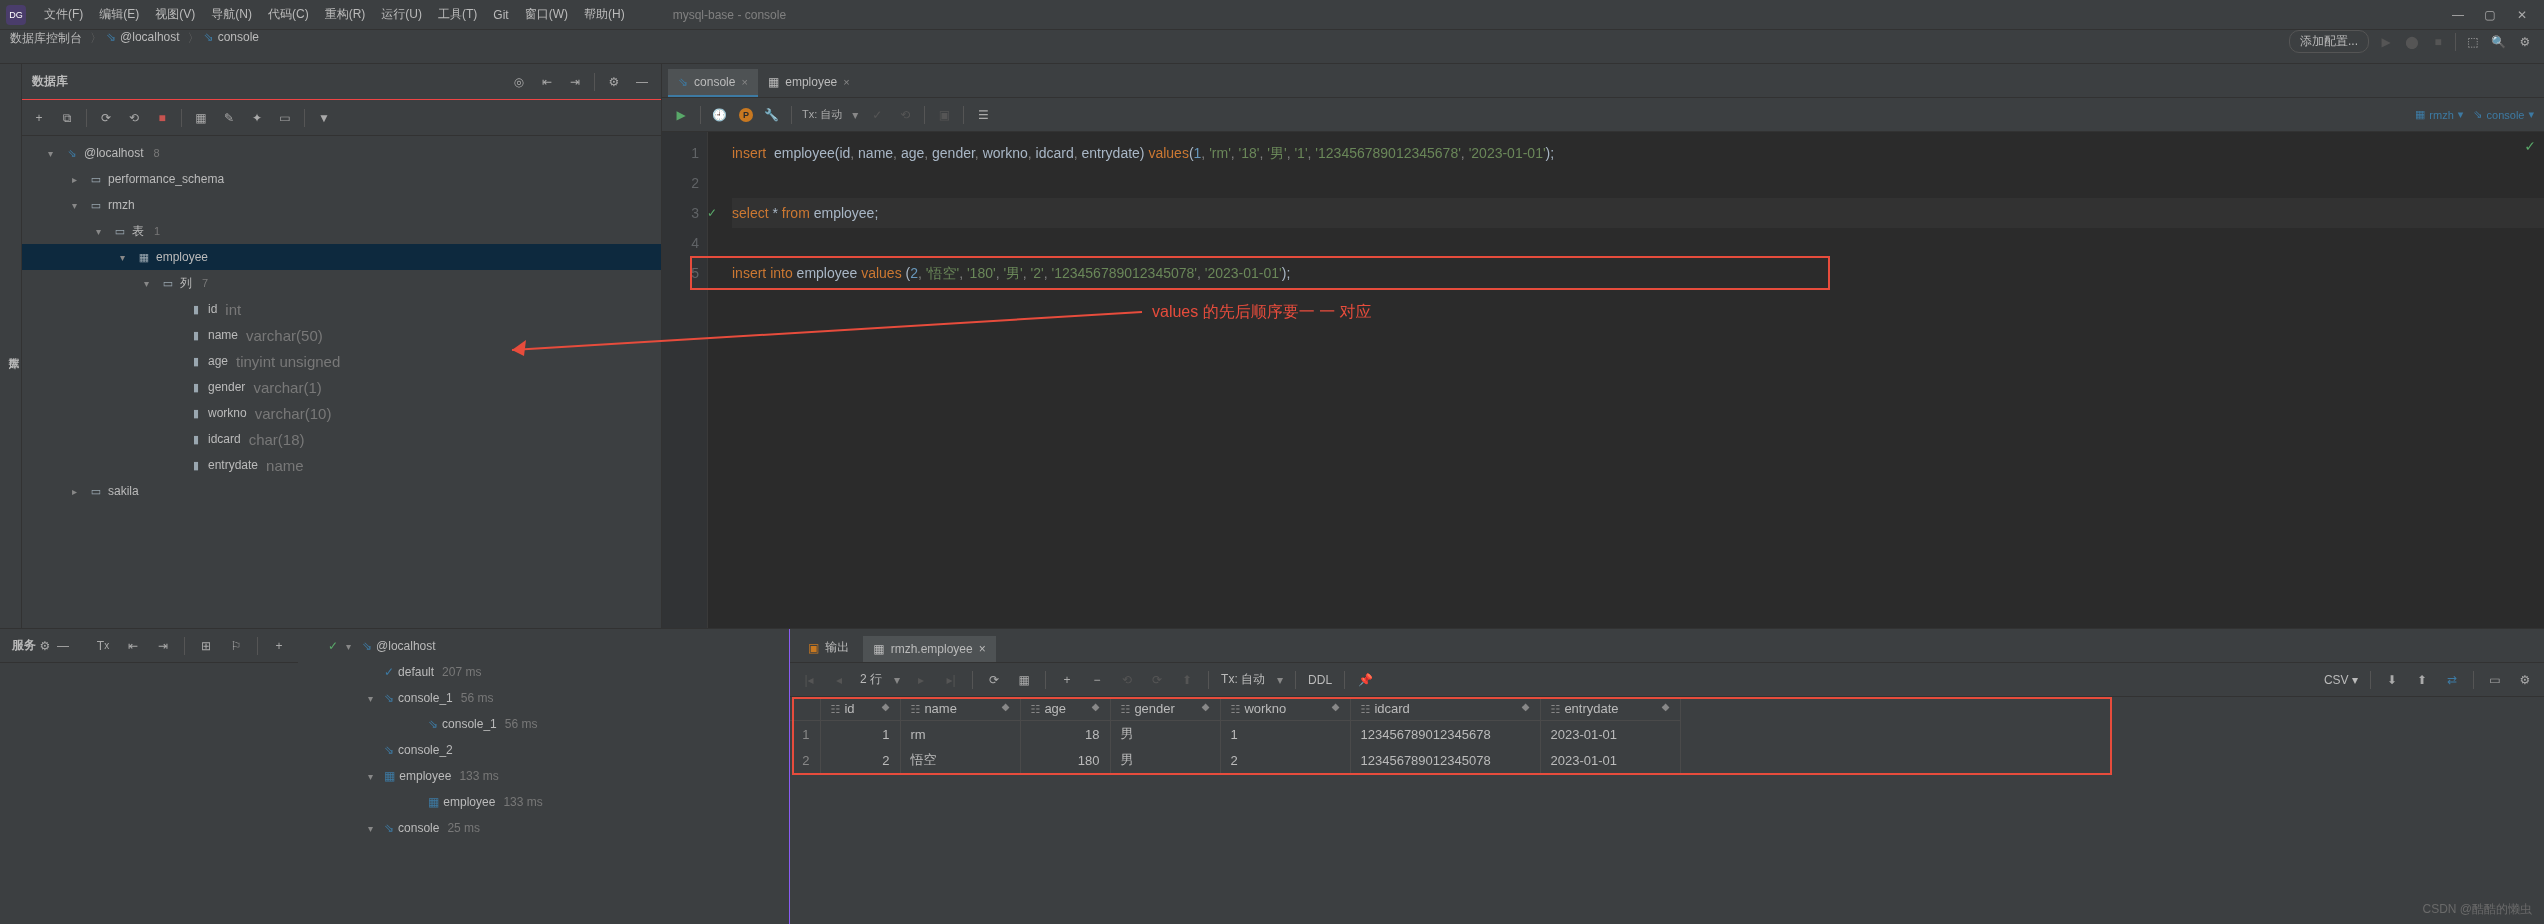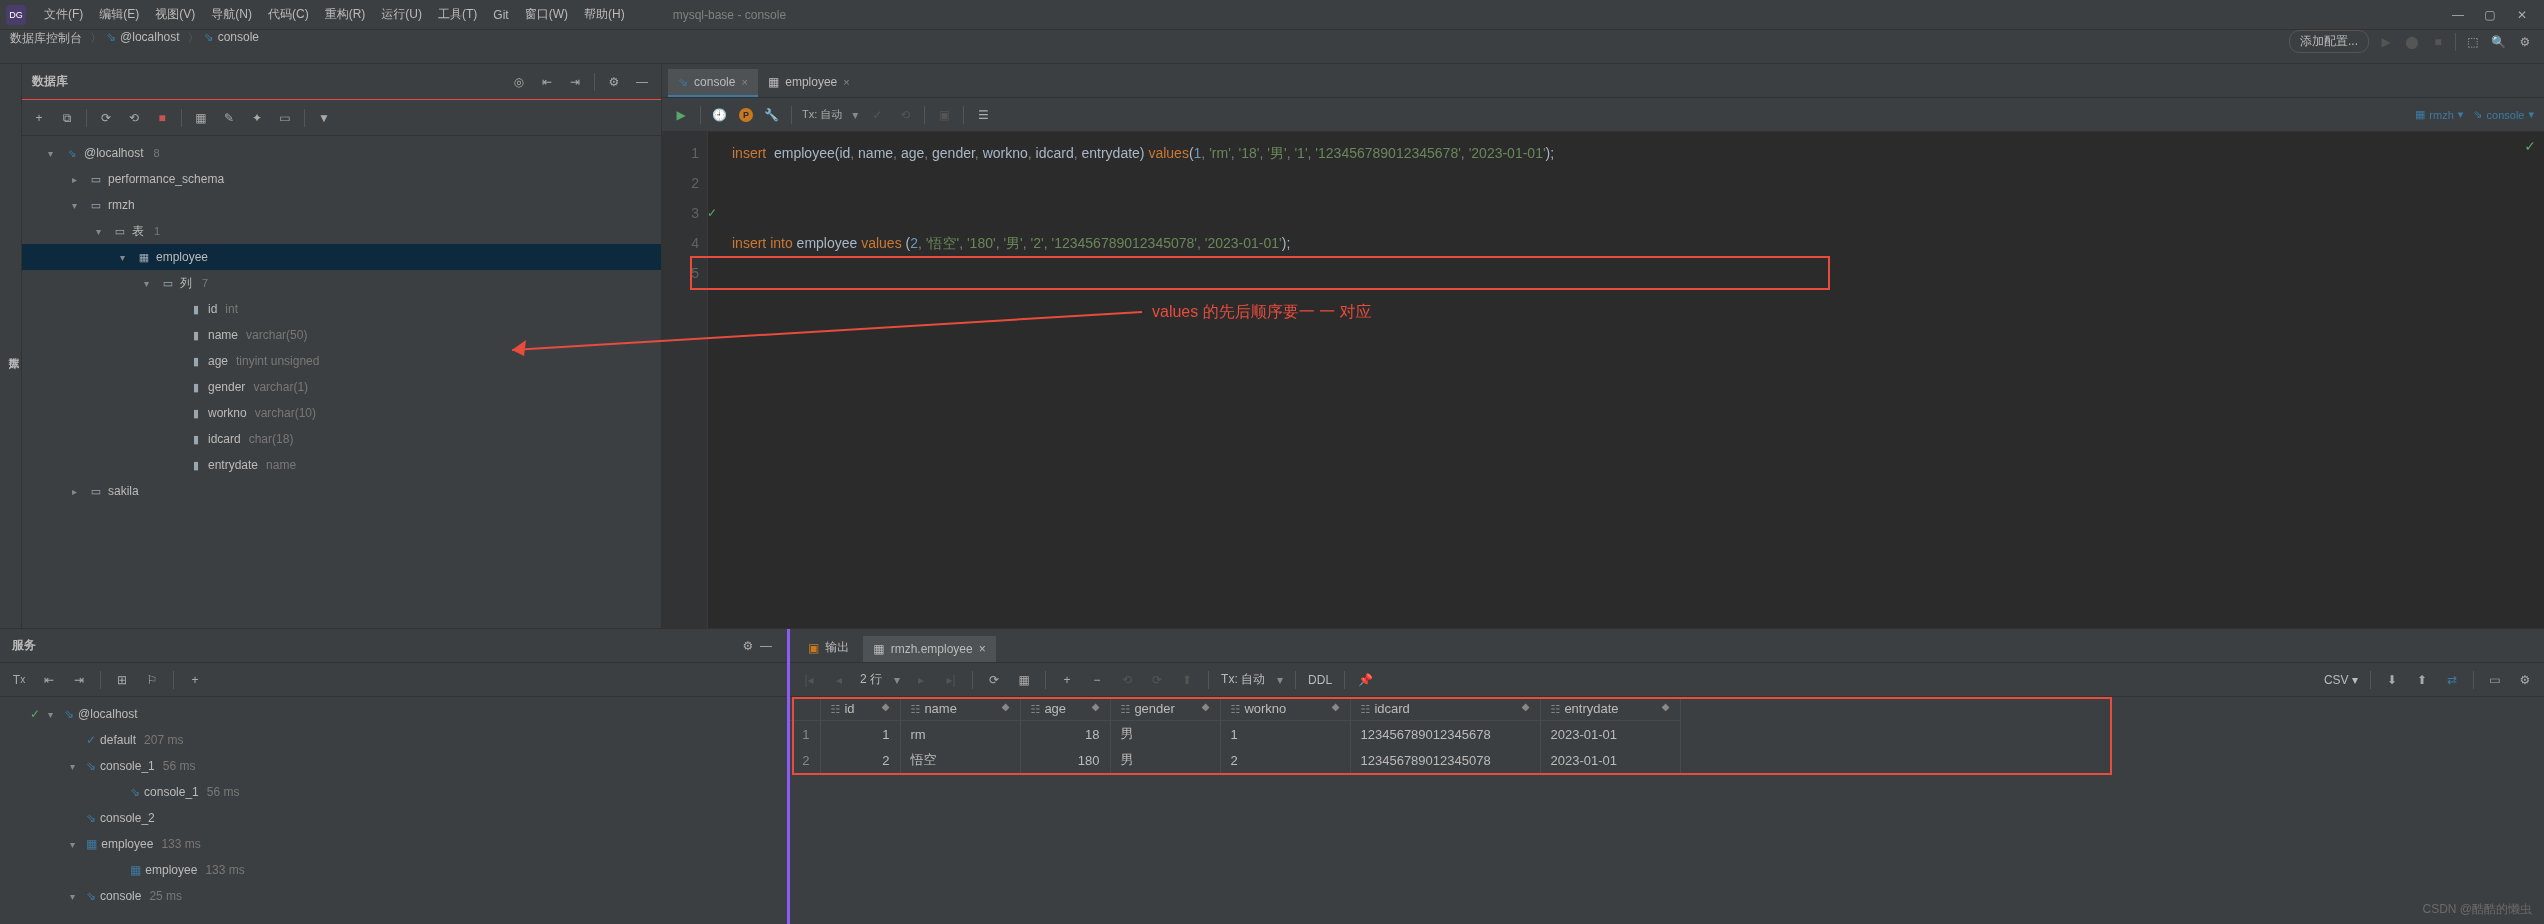--- a/index.html
+++ b/index.html
@@ -23,21 +23,21 @@
 .sb-header .ttl { font-weight: bold; }
 .sb-header .icons { margin-left:auto; display:flex; gap:10px; }
 .sb-tools { height: 36px; display:flex; align-items:center; padding:0 8px; gap:10px; border-bottom:1px solid #323232; }
 .sb-tools .stop { color:#c75450; }
 .tree { padding: 4px 0; flex:1; overflow:auto; }
 .tree-row { display:flex; align-items:center; height: 26px; padding-left: 8px; gap:4px; }
 .tree-row.sel { background: #0d293e; }
 .tree-row .arrow { width:12px; color:#888; font-size:10px; }
 .tree-row .ticon { width:16px; text-align:center; color:#9aa7b0; font-size:11px; }
 .tree-row .tlbl { color:#bbbbbb; margin-right:4px; }
-.tree-row .ttype { color:#787878; font-size:12px; }
+.tree-row .ttype { color:#787878; font-size:15px; }
 .tree-row .tnum { color:#787878; font-size:11px; margin-left:2px; }
 .ind1{padding-left:26px}.ind2{padding-left:50px}.ind3{padding-left:74px}.ind4{padding-left:98px}.ind5{padding-left:122px}.ind6{padding-left:150px}
 .editor-area { flex:1; display:flex; flex-direction:column; background:#2b2b2b; position:relative; }
 .ed-tabs { height:34px; background:#3c3f41; display:flex; align-items:flex-end; border-bottom:1px solid #323232; padding-left:6px; }
 .ed-tab { padding:6px 10px; display:flex; align-items:center; gap:6px; color:#bbb; border-bottom:2px solid transparent; cursor:pointer; }
 .ed-tab.active { background:#4e5254; border-bottom:2px solid #3d7aa3; }
 .ed-tab .close { color:#888; font-size:11px; }
 .ed-toolbar { height:34px; background:#3c3f41; display:flex; align-items:center; padding:0 10px; gap:10px; border-bottom:1px solid #323232; }
 .ed-toolbar .run { color:#59a869; }
 .ed-toolbar .orange { width:14px;height:14px;background:#c87820;border-radius:50%;display:inline-flex;align-items:center;justify-content:center;color:#2b2b2b;font-size:9px;font-weight:bold; }
@@ -56,21 +56,21 @@
 .str { color:#6a8759; }
 .num { color:#6897bb; }
 .cm { color:#808080; }
 .id { color:#a9b7c6; }
 .pn { color:#a9b7c6; }
 .annot-box { position:absolute; border:2px solid #e74c3c; pointer-events:none; }
 .annot-text { position:absolute; color:#e74c3c; font-size:16px; }
 .annot-arrow { position:absolute; pointer-events:none; }
 
 .bottom { height:296px; display:flex; border-top:1px solid #323232; }
-.svc-panel { width:790px; background:#3c3f41; border-right:3px solid #8b5cf6; display:flex; flex-direction:column; }
+.svc-panel { width:790px; background:#3c3f41; border-right:1px solid #8b5cf6; display:flex; flex-direction:row; }
 .svc-head { height:34px; display:flex; align-items:center; padding:0 12px; border-bottom:1px solid #323232; }
 .svc-head .ttl { font-weight:bold; }
 .svc-tools { height:34px; display:flex; align-items:center; padding:0 10px; gap:12px; border-bottom:1px solid #323232; }
 .svc-tree { padding:4px 0; }
 .svc-row { display:flex; align-items:center; height:26px; gap:4px; }
 .svc-row .arrow{width:12px;color:#888;font-size:10px;}
 .svc-row .slbl { color:#bbb; }
 .svc-row .stime { color:#787878; margin-left:4px; }
 .si1{padding-left:26px}.si2{padding-left:70px}.si3{padding-left:114px}
 
@@ -291,20 +291,21 @@
       <div class="gutter">
         <div class="gl">1</div>
           <div class="gl">2</div>
           <div class="gl ok">3</div>
           <div class="gl">4</div>
           <div class="gl">5</div>
       </div>
       <div class="lines">
         <div class="ln"><span class="kw">insert</span>  <span class="id">employee</span><span class="pn">(</span><span class="id">id</span><span class="cm">,</span> <span class="id">name</span><span class="cm">,</span> <span class="id">age</span><span class="cm">,</span> <span class="id">gender</span><span class="cm">,</span> <span class="id">workno</span><span class="cm">,</span> <span class="id">idcard</span><span class="cm">,</span> <span class="id">entrydate</span><span class="pn">)</span> <span class="kw">values</span><span class="pn">(</span><span class="num">1</span><span class="cm">,</span> <span class="str">'rm'</span><span class="cm">,</span> <span class="str">'18'</span><span class="cm">,</span> <span class="str">'男'</span><span class="cm">,</span> <span class="str">'1'</span><span class="cm">,</span> <span class="str">'123456789012345678'</span><span class="cm">,</span> <span class="str">'2023-01-01'</span><span class="pn">);</span></div>
         <div class="ln"></div>
+        <div class="ln cursor"><span class="kw">select</span> <span class="pn">*</span> <span class="kw">from</span> <span class="id">employee</span><span class="pn">;</span></div>
         <div class="ln"></div>
         <div class="ln"><span class="kw">insert</span> <span class="kw">into</span> <span class="id">employee</span> <span class="kw">values</span> <span class="pn">(</span><span class="num">2</span><span class="cm">,</span> <span class="str">'悟空'</span><span class="cm">,</span> <span class="str">'180'</span><span class="cm">,</span> <span class="str">'男'</span><span class="cm">,</span> <span class="str">'2'</span><span class="cm">,</span> <span class="str">'123456789012345078'</span><span class="cm">,</span> <span class="str">'2023-01-01'</span><span class="pn">);</span></div>
       </div>
       <div class="annot-box" style="left:28px;top:124px;width:1140px;height:34px;"></div>
       <div class="annot-text" style="left:490px;top:170px;">values 的先后顺序要一 一 对应</div>
       <svg class="annot-arrow" style="left:-160px;top:150px;" width="650" height="80">
         <line x1="640" y1="30" x2="10" y2="68" stroke="#e74c3c" stroke-width="2"></line>
         <polygon points="10,68 24,58 22,74" fill="#e74c3c"></polygon>
       </svg>
       <span style="position:absolute;right:8px;top:6px;color:#59a869">✓</span>

